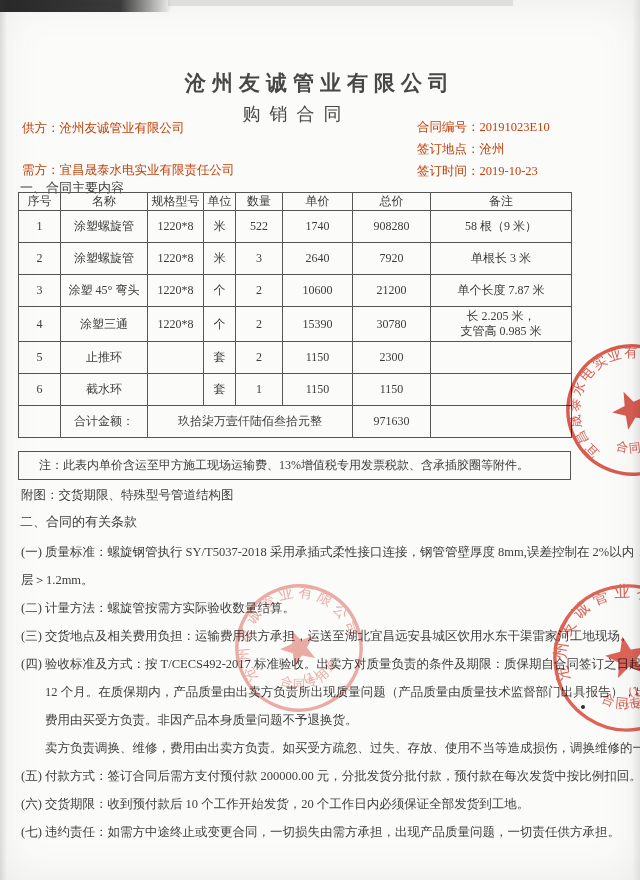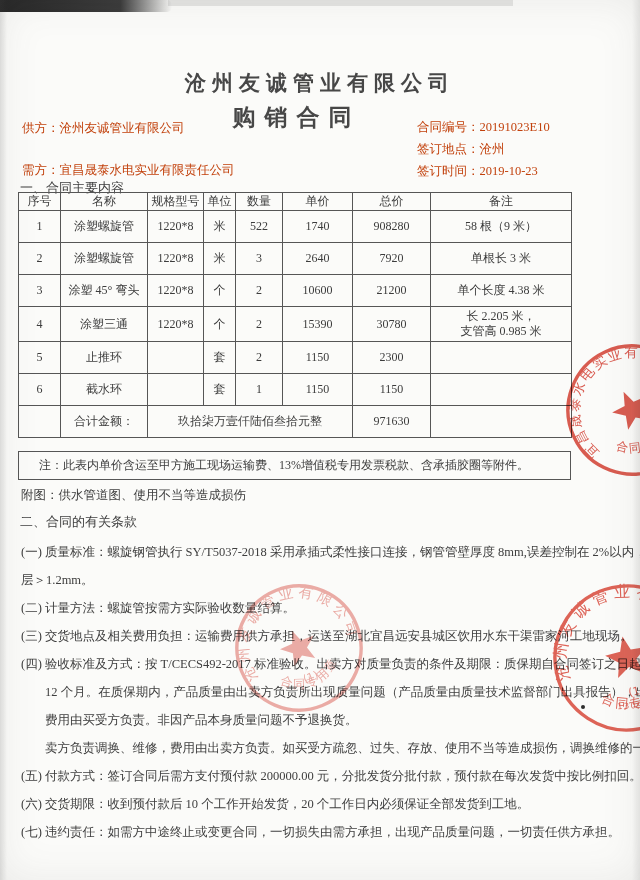--- a/index.html
+++ b/index.html
@@ -17,21 +17,21 @@
   .edge-right{right:0;top:0;width:8px;height:880px;
     background:linear-gradient(to left,rgba(70,70,70,.10),rgba(70,70,70,0));}
   .scan-bar-dark{left:0;top:0;width:172px;height:12px;border-radius:0 5px 5px 0;
     background:linear-gradient(to right,#262626 0%,#3a3a3a 70%,rgba(58,58,58,0)100%);}
   .scan-bar-light{left:168px;top:0;width:345px;height:6px;background:rgba(90,90,90,.14);}
   .scan-dot{left:581px;top:705px;width:4px;height:4px;border-radius:50%;background:#2e2e2e;}
 
   .title{top:69px;left:0;width:640px;text-align:center;
     font-size:21px;font-weight:700;letter-spacing:6px;color:#474747;}
   .subtitle{top:102px;left:0;width:593px;text-align:center;
-    font-size:23px;font-weight:700;letter-spacing:9px;color:#474747;}
+    font-size:18px;font-weight:400;letter-spacing:9px;color:#474747;}
 
   .meta{font-size:12.5px;color:#c2410c;white-space:nowrap;}
   .m-supplier{left:22px;top:120px;}
   .m-buyer{left:22px;top:162px;}
   .m-no{left:417px;top:119px;}
   .m-place{left:417px;top:141px;}
   .m-date{left:417px;top:163px;}
 
   .sec1{left:20px;top:179px;font-size:13px;color:#3e3e3e;}
   .sec2{left:20px;top:513px;font-size:13px;color:#3e3e3e;}
@@ -127,21 +127,21 @@
         <td class="remark">单根长 3 米</td>
       </tr>
       <tr>
         <td>3</td>
         <td>涂塑 45° 弯头</td>
         <td>1220*8</td>
         <td>个</td>
         <td>2</td>
         <td>10600</td>
         <td>21200</td>
-        <td class="remark">单个长度 4.38 米</td>
+        <td class="remark">单个长度 7.87 米</td>
       </tr>
       <tr class="row4">
         <td>4</td>
         <td>涂塑三通</td>
         <td>1220*8</td>
         <td>个</td>
         <td>2</td>
         <td>15390</td>
         <td>30780</td>
         <td class="remark">长 2.205 米，
@@ -172,21 +172,21 @@
         <td>合计金额：</td>
         <td colspan="4">玖拾柒万壹仟陆佰叁拾元整</td>
         <td>971630</td>
         <td></td>
       </tr>
     </tbody>
 </table>
 
 <div class="abs notebox">注：此表内单价含运至甲方施工现场运输费、13%增值税专用发票税款、含承插胶圈等附件。</div>
 
-<div class="abs attach">附图：供水管道图、使用不当等造成损伤</div>
+<div class="abs attach">附图：交货期限、特殊型号管道结构图</div>
 <div class="abs sec2">二、合同的有关条款</div>
 
 <div class="abs clauses" id="clauses">
     <div class="clause-line">(一) 质量标准：螺旋钢管执行 SY/T5037-2018 采用承插式柔性接口连接，钢管管壁厚度 8mm,误差控制在 2%以内，</div>
     <div class="clause-line">层＞1.2mm。</div>
     <div class="clause-line">(二) 计量方法：螺旋管按需方实际验收数量结算。</div>
     <div class="clause-line">(三) 交货地点及相关费用负担：运输费用供方承担，运送至湖北宜昌远安县城区饮用水东干渠雷家河工地现场。</div>
     <div class="clause-line">(四) 验收标准及方式：按 T/CECS492-2017 标准验收。出卖方对质量负责的条件及期限：质保期自合同签订之日起</div>
     <div class="clause-line ind">12 个月。在质保期内，产品质量由出卖方负责所出现质量问题（产品质量由质量技术监督部门出具报告），出</div>
     <div class="clause-line ind">费用由买受方负责。非因产品本身质量问题不予退换货。</div>

